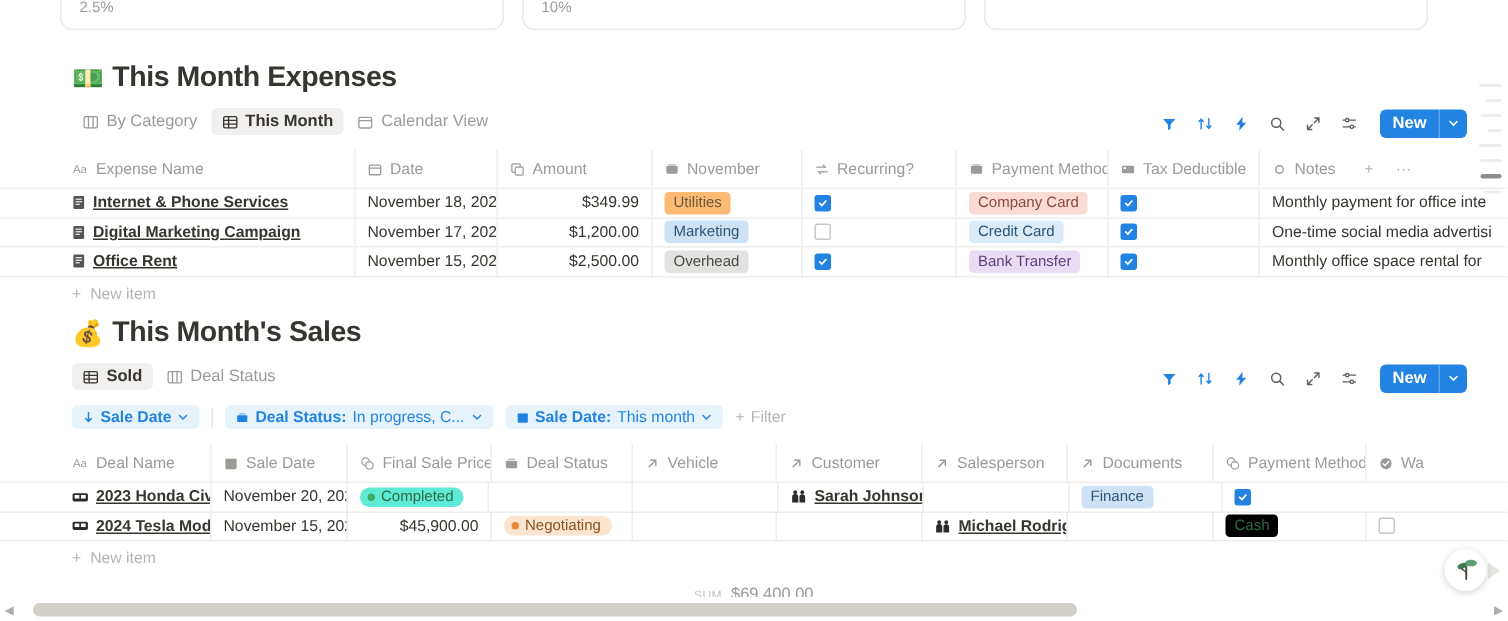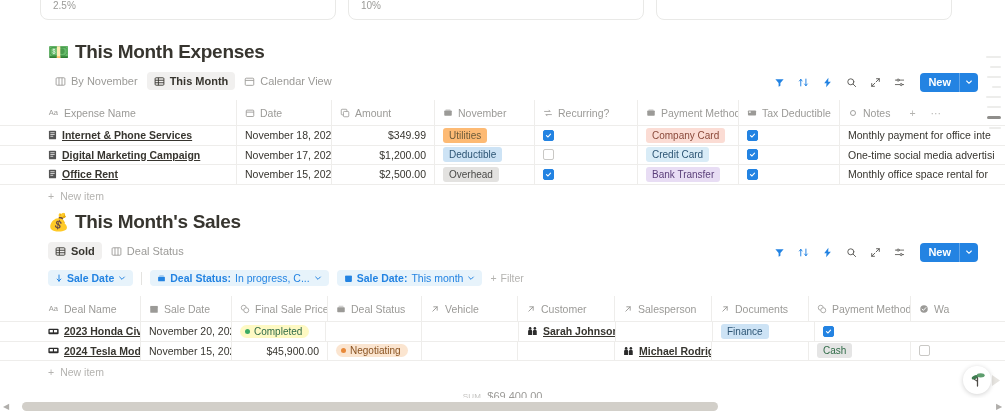--- a/index.html
+++ b/index.html
@@ -214,21 +214,21 @@
       <div class="view-tabs">
 
         <div class="view-tab">
           <span>
             <svg width="11" height="11" viewBox="0 0 16 16" fill="none" stroke="#9b9a97" stroke-width="1.3">
               <rect x="1.6" y="2.6" width="12.8" height="10.8" rx="1.4"></rect>
               <line x1="5.8" y1="2.6" x2="5.8" y2="13.4"></line>
               <line x1="10.2" y1="2.6" x2="10.2" y2="13.4"></line>
             </svg>
           </span>
-          <span>By November</span>
+          <span>By Category</span>
         </div>
 
         <div class="view-tab active">
           <span>
             <svg width="11" height="11" viewBox="0 0 16 16" fill="none" stroke="#37352f" stroke-width="1.3">
               <rect x="1.6" y="2.6" width="12.8" height="10.8" rx="1.4"></rect>
               <line x1="1.6" y1="6.2" x2="14.4" y2="6.2"></line>
               <line x1="1.6" y1="9.8" x2="14.4" y2="9.8"></line>
               <line x1="6.4" y1="2.6" x2="6.4" y2="13.4"></line>
             </svg>
@@ -420,21 +420,21 @@
                   <rect x="3" y="3.4" width="6" height="1" fill="#fff"></rect>
                   <rect x="3" y="5.8" width="6" height="1" fill="#fff"></rect>
                   <rect x="3" y="8.2" width="4" height="1" fill="#fff"></rect>
                 </svg>
             </span>
             <span>Digital Marketing Campaign</span>
           </div>
           <div class="cell vline" style="width:95px">November 17, 2025</div>
           <div class="cell vline num" style="width:103px">$1,200.00</div>
           <div class="cell vline" style="width:100px">
-            <span class="tag" style="background:#cde3f5;color:#2d5574">Deductible</span>
+            <span class="tag" style="background:#cde3f5;color:#2d5574">Marketing</span>
           </div>
           <div class="cell vline" style="width:103px">
             <span class="ckbox"></span>
           </div>
           <div class="cell vline" style="width:101px">
             <span class="tag" style="background:#d9ecf7;color:#2d5574">Credit Card</span>
           </div>
           <div class="cell vline" style="width:101px">
             <span class="ckbox on">
               <svg width="7" height="7" viewBox="0 0 12 12" fill="none" stroke="#fff" stroke-width="2" stroke-linecap="round">
@@ -724,21 +724,21 @@
               <svg width="11" height="9" viewBox="0 0 14 11" fill="#2b2b2b">
                   <rect x="0.5" y="2" width="13" height="7" rx="1.4"></rect>
                   <rect x="2.2" y="3.6" width="4" height="3" fill="#fff"></rect>
                   <rect x="7.6" y="3.6" width="4" height="3" fill="#fff"></rect>
                 </svg>
             </span>
             <span>2023 Honda Civic - John Smith</span>
           </div>
           <div class="cell vline" style="width:91px">November 20, 2025</div>
           <div class="cell vline" style="width:94px">
-            <span class="tag-dot" style="background:#fef9c3;color:#2f6b47">
+            <span class="tag-dot" style="background:#5eead4;color:#2f6b47">
               <span class="dot" style="background:#3cab63"></span>
               <span>Completed</span>
             </span>
           </div>
           <div class="cell vline" style="width:96px"></div>
           <div class="cell vline" style="width:97px"></div>
           <div class="cell vline name-cell" style="width:97px">
             <span>
               <svg width="11" height="10" viewBox="0 0 14 12" fill="#2b2b2b">
                   <circle cx="4" cy="2.4" r="1.6"></circle>
@@ -789,21 +789,21 @@
                   <circle cx="4" cy="2.4" r="1.6"></circle>
                   <path d="M1.4 11V6.4a2.6 2.6 0 0 1 5.2 0V11"></path>
                   <circle cx="10" cy="2.4" r="1.6"></circle>
                   <path d="M7.6 11V6.4a2.4 2.4 0 0 1 4.8 0V11"></path>
                 </svg>
             </span>
             <span>Michael Rodriguez</span>
           </div>
           <div class="cell vline" style="width:97px"></div>
           <div class="cell vline" style="width:102px">
-            <span class="tag" style="background:#e5e5e5;color:#2f6b47">Cash</span>
+            <span class="tag" style="background:#000000;color:#2f6b47">Cash</span>
           </div>
           <div class="cell vline" style="flex:1">
             <span class="ckbox"></span>
           </div>
         </div>
       </div>
 
       <div class="new-item">
         <span>+</span>
         <span>New item</span>

